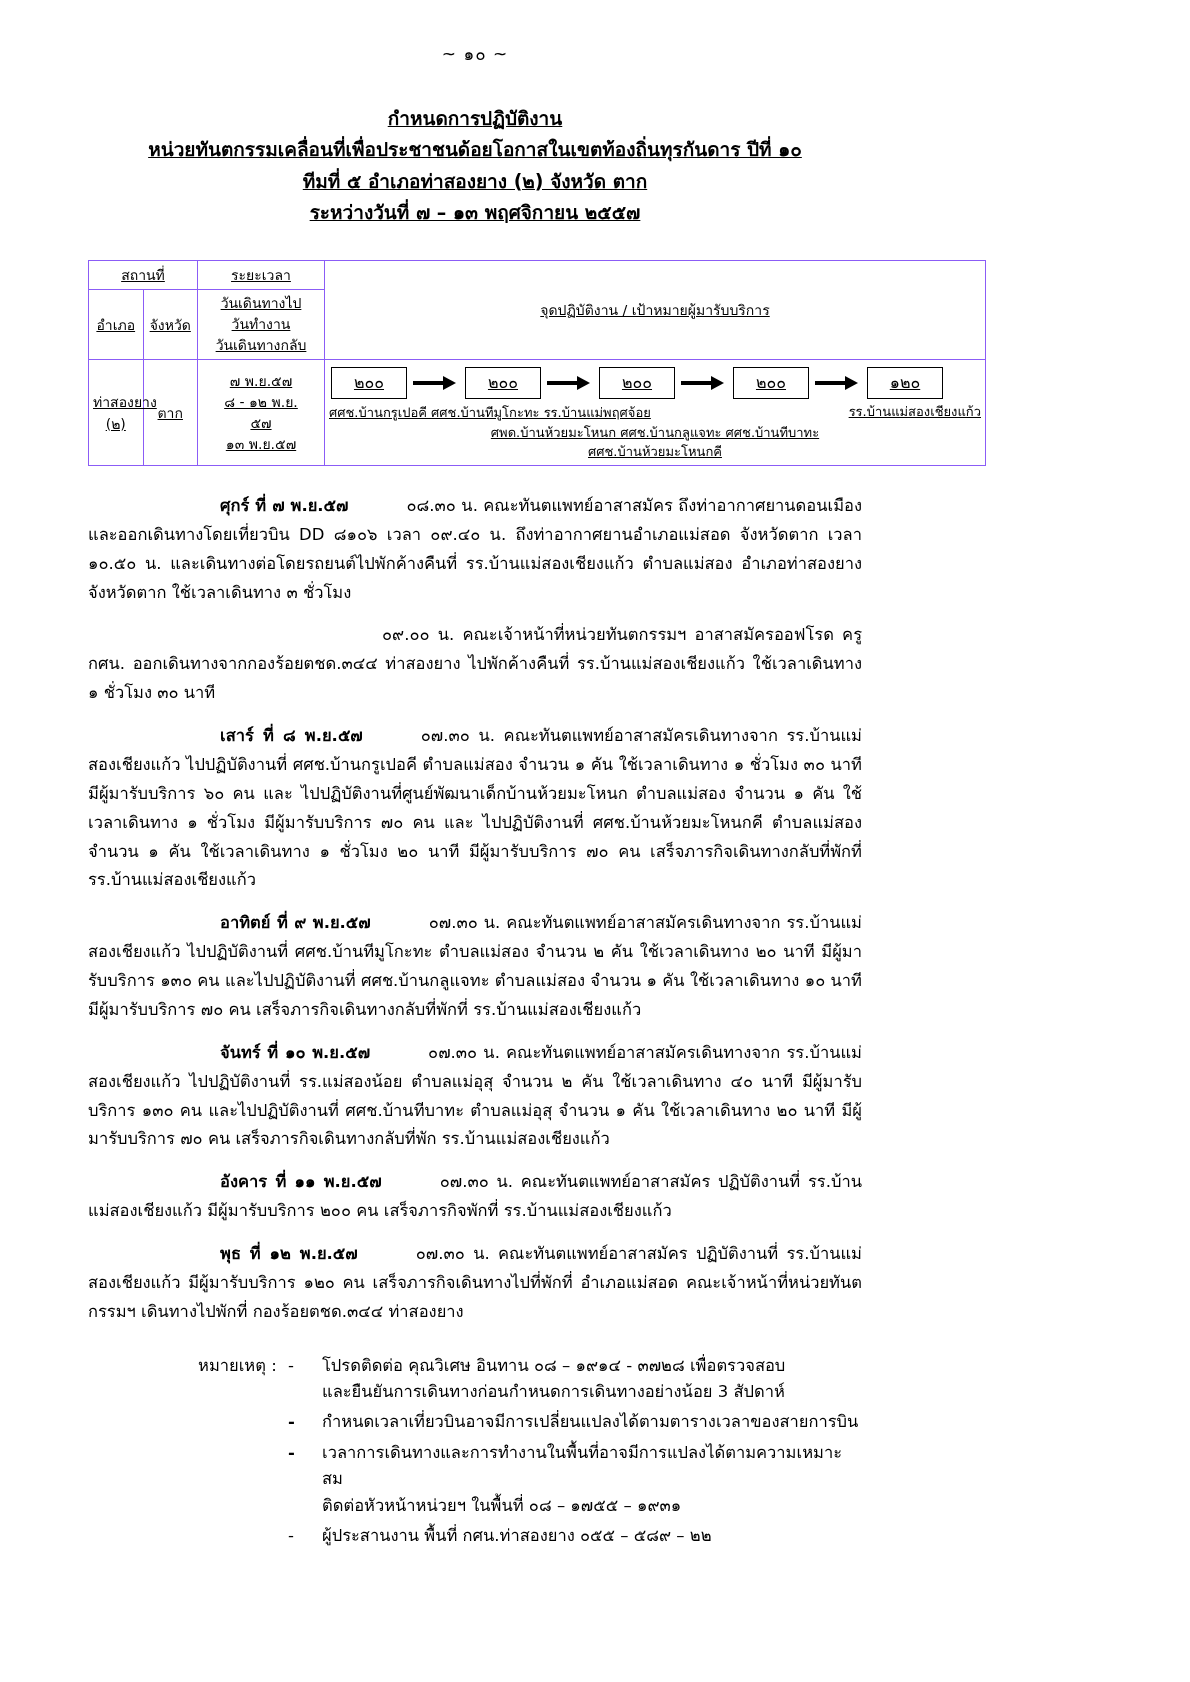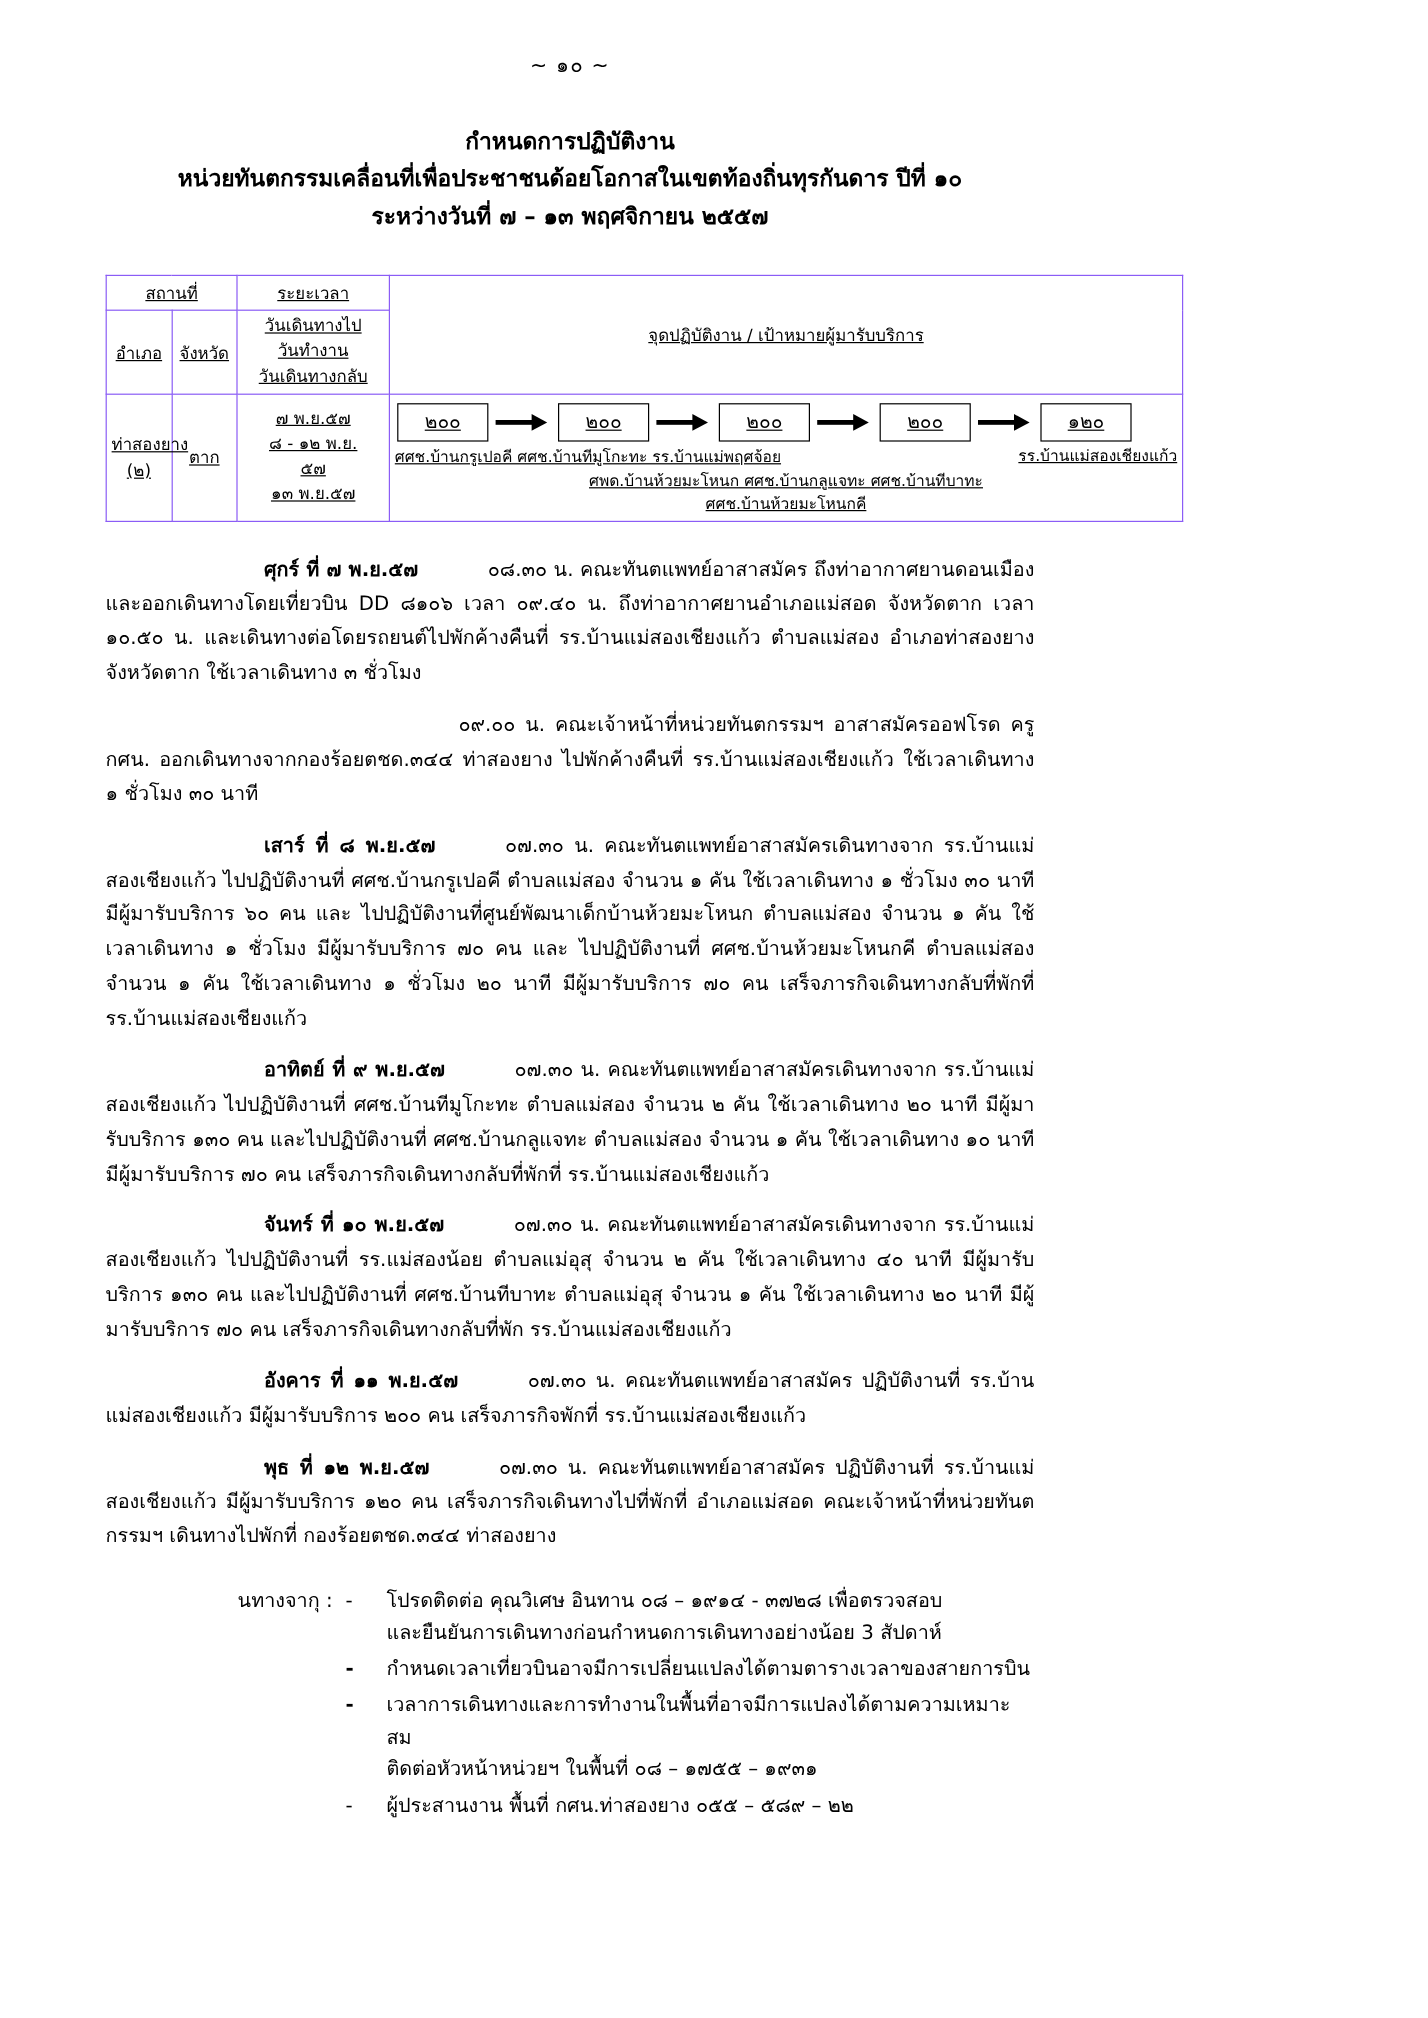--- a/index.html
+++ b/index.html
@@ -24,20 +24,21 @@
   .page-number {
     text-align: center;
     font-size: 17px;
     margin-bottom: 36px;
     letter-spacing: 1px;
   }
   .title-block {
     text-align: center;
     line-height: 1.65;
     margin-bottom: 32px;
+    text-decoration: underline;
   }
   .title-line {
     font-size: 19px;
     font-weight: bold;
   }
   .title-line.l2 { font-size: 19px; }
   .title-line.l3 { font-size: 19px; }
   .title-line.l4 { font-size: 19px; }
 
   table.sched {
@@ -164,20 +165,21 @@
 </head>
 <body>
 
 <div class="page">
 
   <div class="page-number">~ ๑๐ ~</div>
 
   <div class="title-block">
     <div class="title-line l1">กำหนดการปฏิบัติงาน</div>
     <div class="title-line l2">หน่วยทันตกรรมเคลื่อนที่เพื่อประชาชนด้อยโอกาสในเขตท้องถิ่นทุรกันดาร  ปีที่ ๑๐</div>
+    <div class="title-line l3">ทีมที่ ๕   อำเภอท่าสองยาง (๒)   จังหวัด ตาก</div>
     <div class="title-line l4">ระหว่างวันที่ ๗ – ๑๓ พฤศจิกายน ๒๕๕๗</div>
   </div>
 
   <table class="sched">
     <tbody>
         <tr>
       <td class="hdr-place col-amphoe" colspan="2">สถานที่</td>
       <td class="hdr-time col-time">ระยะเวลา</td>
       <td rowspan="2" class="hdr-target">จุดปฏิบัติงาน / เป้าหมายผู้มารับบริการ</td>
     </tr>
@@ -251,21 +253,21 @@
     <span class="indent"></span><span class="lead">อังคาร ที่ ๑๑ พ.ย.๕๗</span><span class="gap"></span><span>๐๗.๓๐ น. คณะทันตแพทย์อาสาสมัคร ปฏิบัติงานที่ รร.บ้านแม่สองเชียงแก้ว มีผู้มารับบริการ ๒๐๐ คน เสร็จภารกิจพักที่ รร.บ้านแม่สองเชียงแก้ว</span>
   </p>
 
   <p class="para">
     <span class="indent"></span><span class="lead">พุธ ที่ ๑๒ พ.ย.๕๗</span><span class="gap"></span><span>๐๗.๓๐ น. คณะทันตแพทย์อาสาสมัคร ปฏิบัติงานที่ รร.บ้านแม่สองเชียงแก้ว มีผู้มารับบริการ ๑๒๐ คน เสร็จภารกิจเดินทางไปที่พักที่ อำเภอแม่สอด คณะเจ้าหน้าที่หน่วยทันตกรรมฯ เดินทางไปพักที่ กองร้อยตชด.๓๔๔ ท่าสองยาง</span>
   </p>
 
 
   <div class="notes">
     <div class="notes-row">
-      <div class="notes-label">นทางจากุ :</div>
+      <div class="notes-label">หมายเหตุ :</div>
       <div class="notes-items">
 
         <div class="note-item">
           <span class="note-bullet">-</span>
           <span class="note-text">
             <span>โปรดติดต่อ คุณวิเศษ  อินทาน  ๐๘ – ๑๙๑๔ - ๓๗๒๘ เพื่อตรวจสอบ</span>
             <span class="sub">และยืนยันการเดินทางก่อนกำหนดการเดินทางอย่างน้อย  3  สัปดาห์</span>
           </span>
         </div>
 

